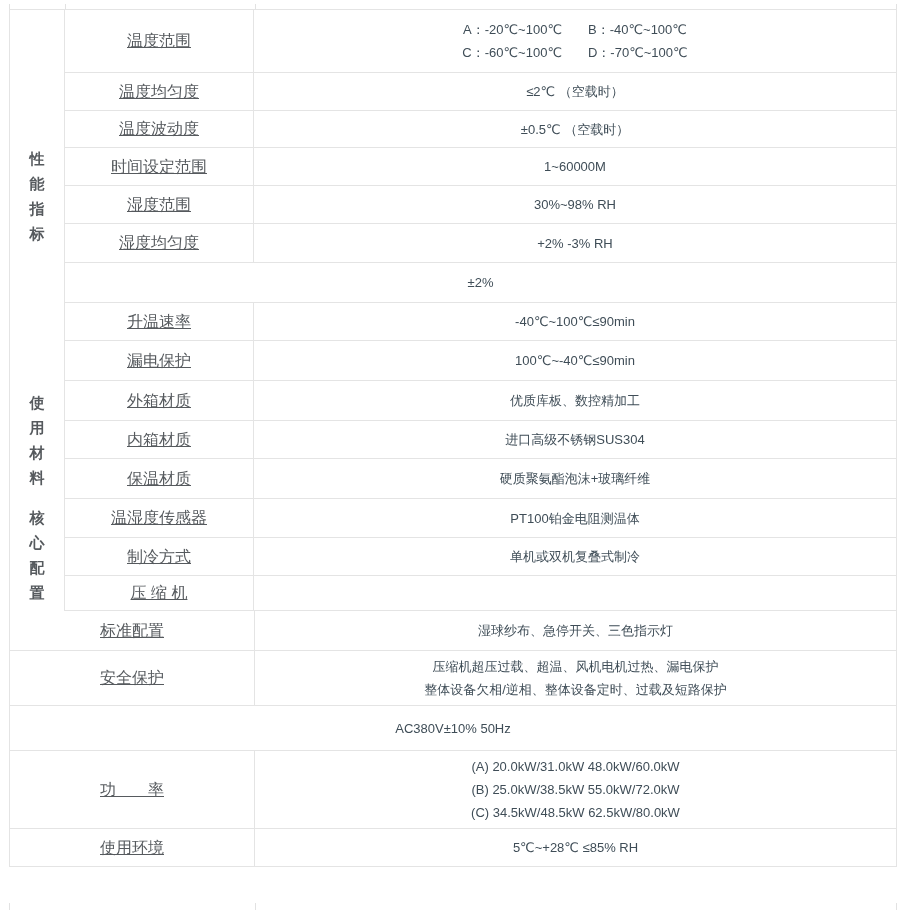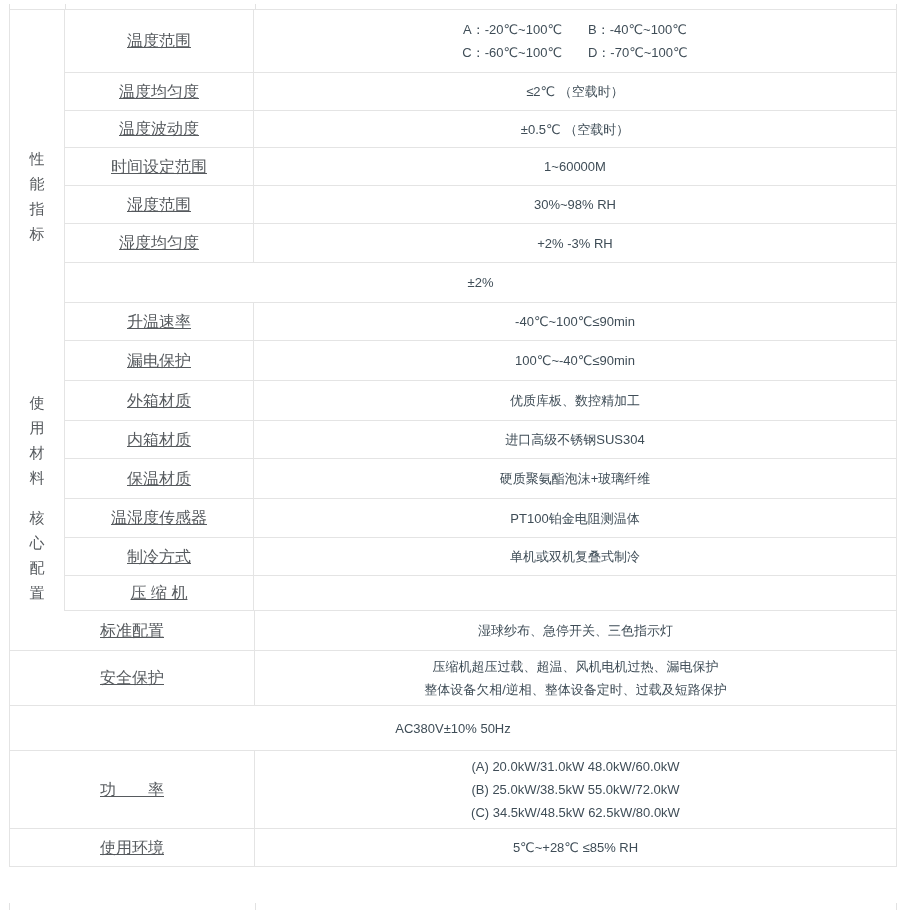--- a/index.html
+++ b/index.html
@@ -15,21 +15,21 @@
     box-sizing:border-box;
   }
   .sec{display:flex;border-bottom:0;}
   .cat-cell{
     width:55px;flex:0 0 55px;border-right:1px solid #e4e4e4;
     display:flex;align-items:center;justify-content:center;
     box-sizing:border-box;
   }
   .cat-text{
     width:17px;word-break:break-all;text-align:center;
-    font-size:15px;line-height:25px;color:#565a5e;letter-spacing:0;
+    font-size:15px;line-height:25px;color:#565a5e;letter-spacing:0;font-weight:bold;
   }
   .sec-rows{flex:1;min-width:0;}
   .row{display:flex;border-bottom:1px solid #e4e4e4;box-sizing:border-box;}
   .cell-label{
     width:189px;flex:0 0 189px;border-right:1px solid #e4e4e4;
     display:flex;align-items:center;justify-content:center;
     font-size:16px;color:#565a5e;box-sizing:border-box;
     text-align:center;white-space:pre-line;line-height:22px;text-decoration:underline;
   }
   .bottom .cell-label{width:245px;flex:0 0 245px;}

